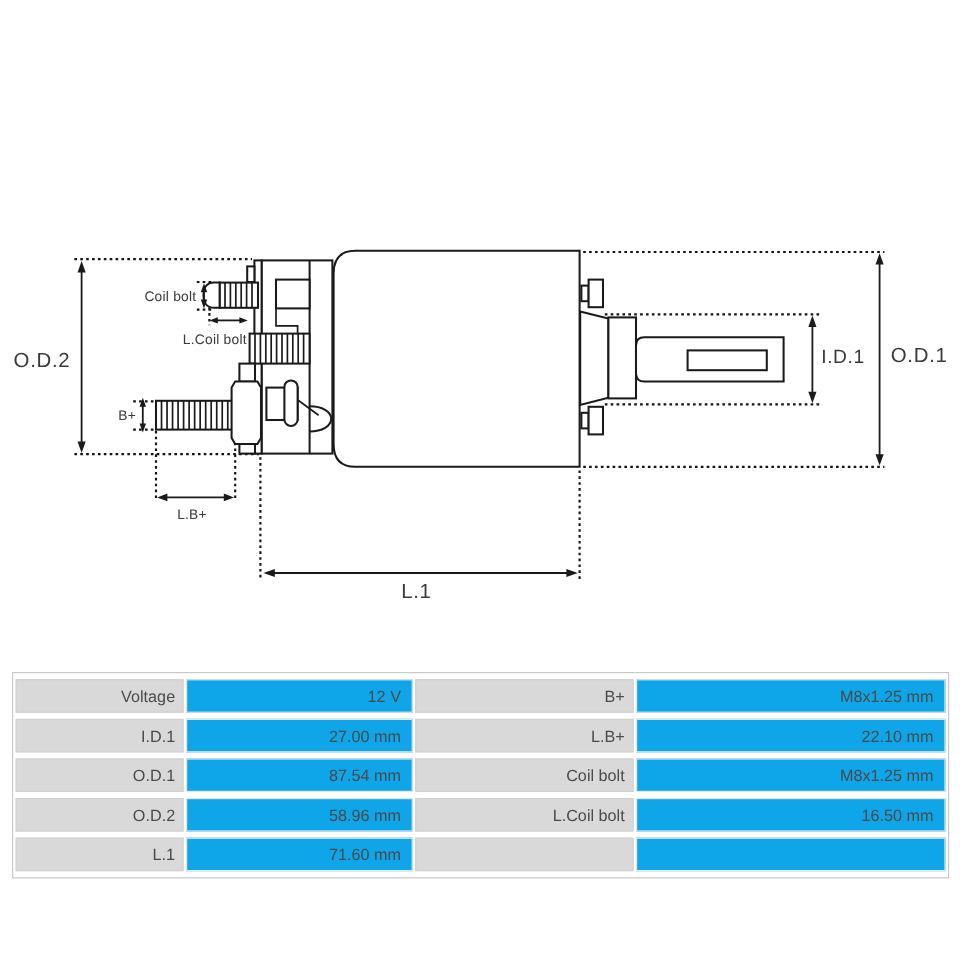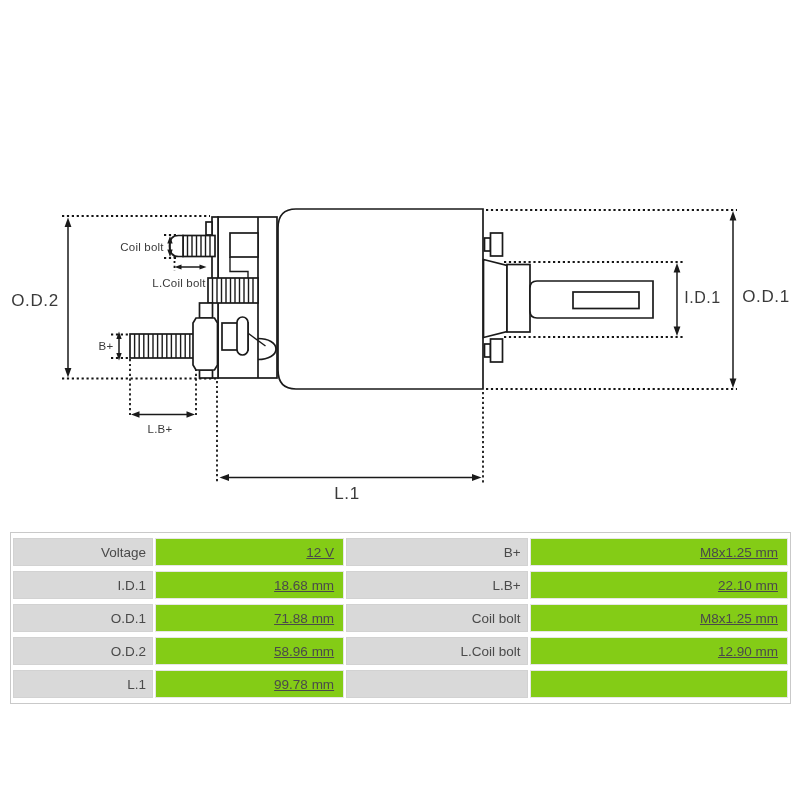--- a/index.html
+++ b/index.html
@@ -14,27 +14,27 @@
   .dot { fill:none;    stroke:#141414; stroke-width:1.8; stroke-dasharray:2.2 2.7; }
   .dim { fill:none;    stroke:#1a1a1a; stroke-width:1.5; }
   .ah  { fill:#1a1a1a; stroke:none; }
 
   
   .lbl    { font-size:17px;   fill:#3a3a3a; letter-spacing:0.6px; }
   .lbl-md { font-size:16px;   fill:#3a3a3a; letter-spacing:0.5px; }
   .lbl-sm { font-size:11.5px; fill:#3a3a3a; letter-spacing:0.2px; }
 
   
-  table.spec { position:absolute; left:10px; top:532px; width:781px;
+  table.spec { position:absolute; left:10px; top:560px; width:781px;
                border-collapse:separate; border-spacing:2px 5px;
                background:#ffffff; border:1px solid #c9c9c9; table-layout:fixed; }
   table.spec td { height:26px; font-size:13.5px; color:#4a4a4a;
                   text-align:right; vertical-align:middle; white-space:nowrap; overflow:hidden; }
   td.lab { background:#d9d9d9; border:1px solid #d2d2d2; padding:0 6px 0 0; }
-  td.val { background:#84cc16; border:1px solid #e6e6e6; padding:0 9px 0 0;text-decoration:underline; }
+  td.val { background:#0ea5e9; border:1px solid #e6e6e6; padding:0 9px 0 0; }
 </style>
 </head>
 <body>
 
 <div class="stage">
 
   <svg class="drawing" width="800" height="545" viewBox="0 0 800 545" xmlns="http://www.w3.org/2000/svg">
 
     <g>
       <path class="dot" d="M62 216 H210"></path>
@@ -171,37 +171,37 @@
     </colgroup>
     <tbody>
       <tr>
         <td class="lab">Voltage</td>
         <td class="val">12 V</td>
         <td class="lab">B+</td>
         <td class="val">M8x1.25 mm</td>
       </tr>
       <tr>
         <td class="lab">I.D.1</td>
-        <td class="val">18.68 mm</td>
+        <td class="val">27.00 mm</td>
         <td class="lab">L.B+</td>
         <td class="val">22.10 mm</td>
       </tr>
       <tr>
         <td class="lab">O.D.1</td>
-        <td class="val">71.88 mm</td>
+        <td class="val">87.54 mm</td>
         <td class="lab">Coil bolt</td>
         <td class="val">M8x1.25 mm</td>
       </tr>
       <tr>
         <td class="lab">O.D.2</td>
         <td class="val">58.96 mm</td>
         <td class="lab">L.Coil bolt</td>
-        <td class="val">12.90 mm</td>
+        <td class="val">16.50 mm</td>
       </tr>
       <tr>
         <td class="lab">L.1</td>
-        <td class="val">99.78 mm</td>
+        <td class="val">71.60 mm</td>
         <td class="lab"></td>
         <td class="val"></td>
       </tr>
     </tbody>
   </table>
 </div>
 
 </body></html>

